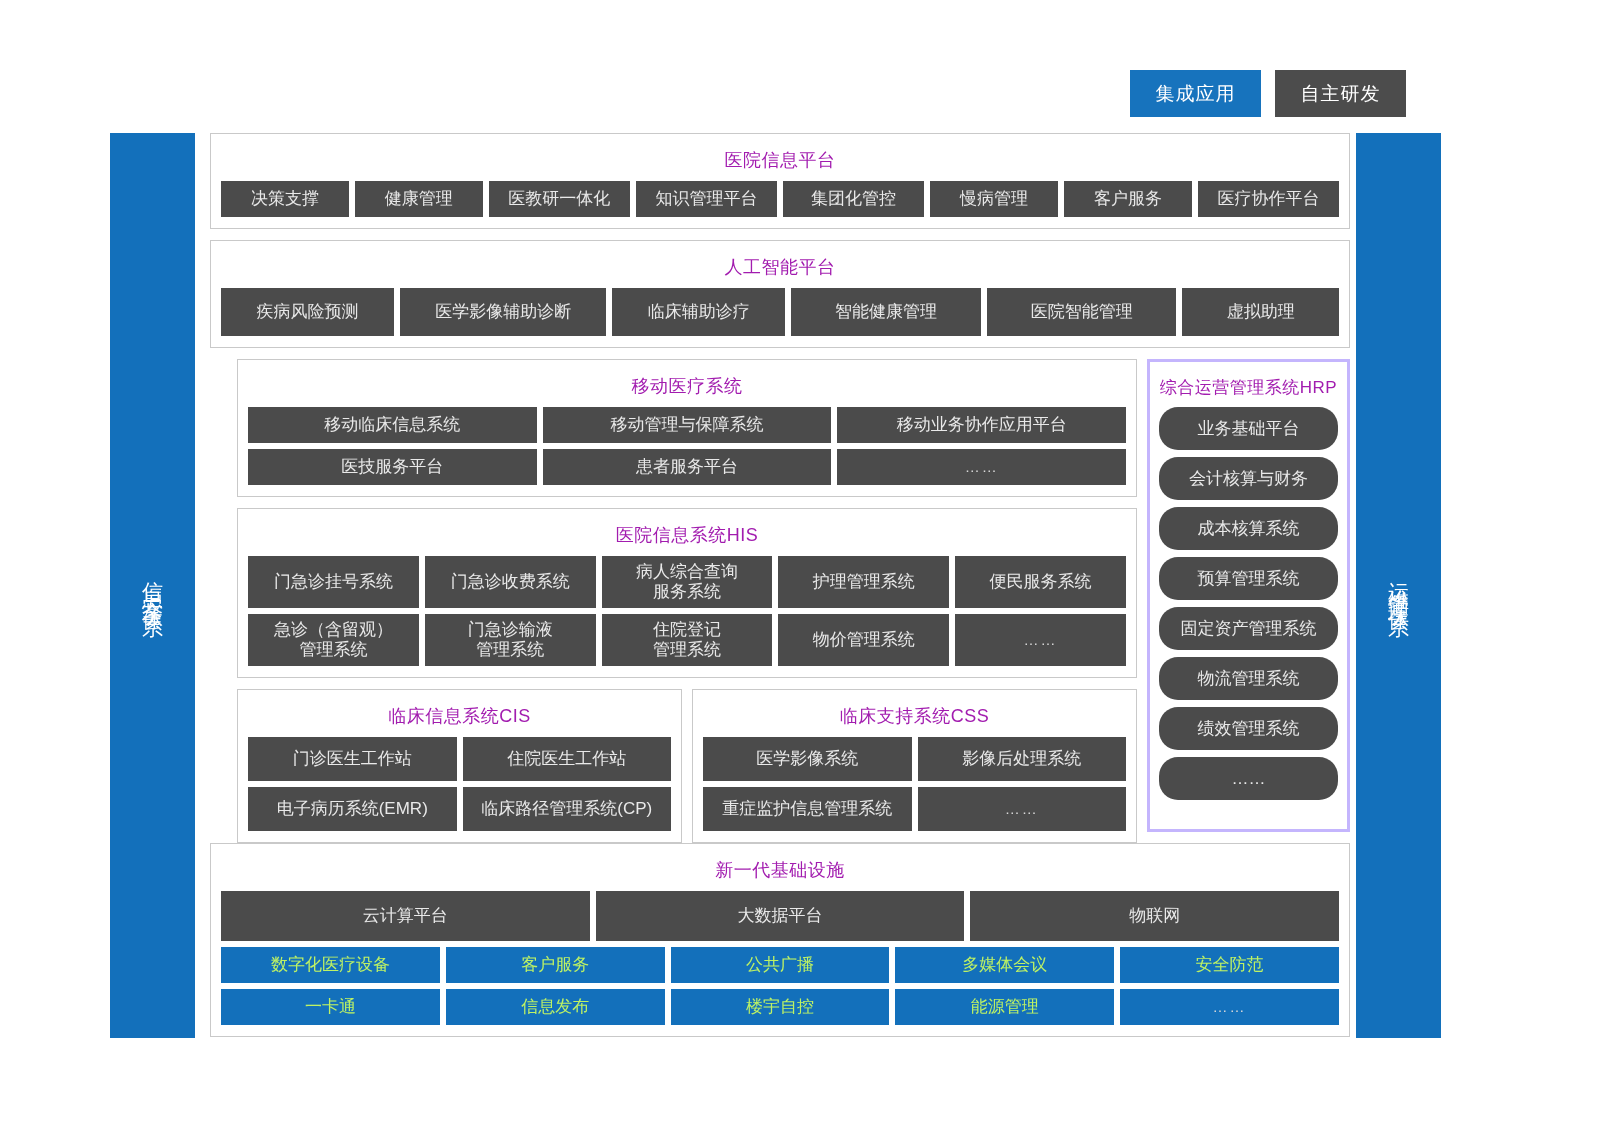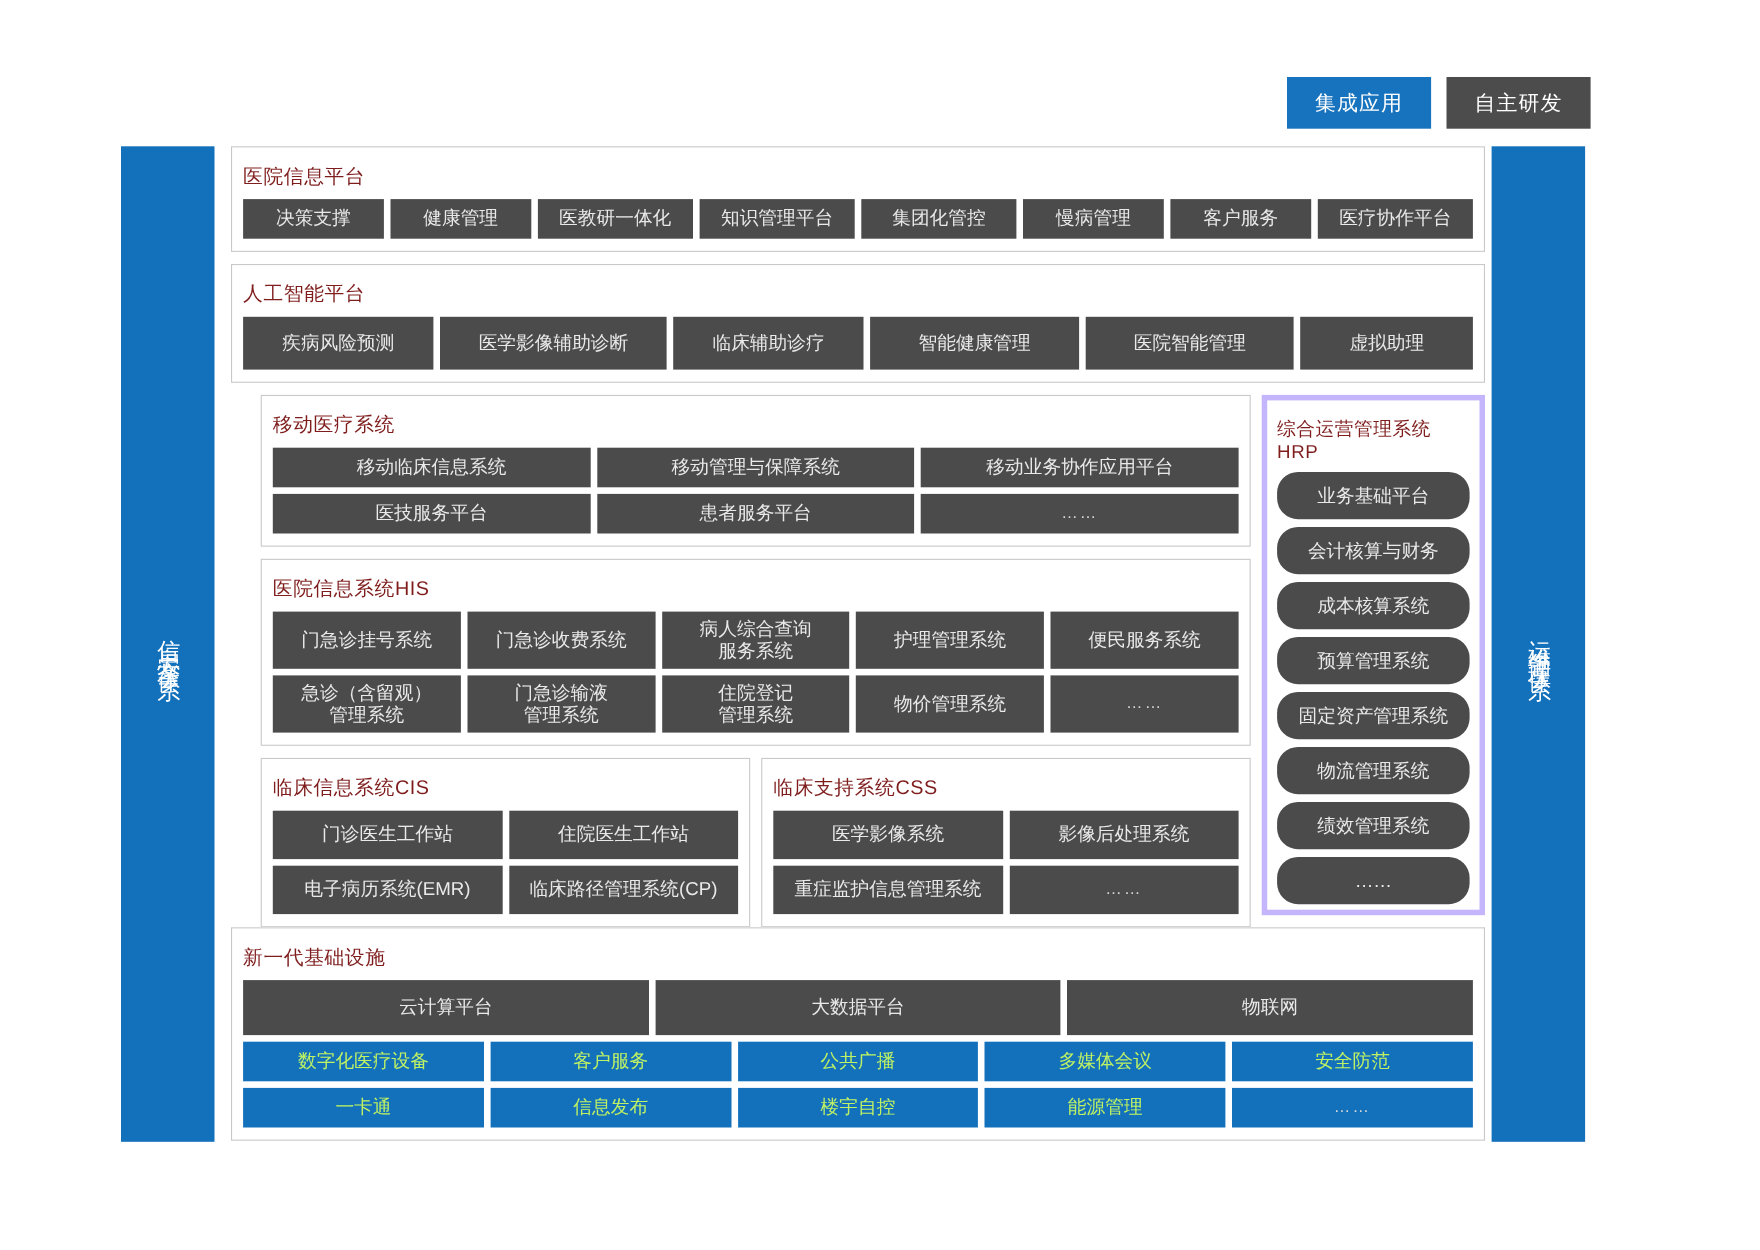--- a/index.html
+++ b/index.html
@@ -6,21 +6,21 @@
   html, body {
     width: 1600px; height: 1136px;
     background: #ffffff;
     font-family: "Liberation Sans", "DejaVu Sans", sans-serif;
     overflow: hidden;
   }
 
   #root { position: relative; width: 1600px; height: 1136px; }
 
   
-  .legend { position: absolute; top: 70px; left: 1170px; display: flex; gap: 14px; }
+  .legend { position: absolute; top: 70px; left: 1130px; display: flex; gap: 14px; }
   .legend-chip {
     width: 131px; height: 47px;
     display: flex; align-items: center; justify-content: center;
     color: #ffffff; font-size: 19px; letter-spacing: 1px;
   }
   .chip-blue { background: #1773bd; }
   .chip-dark { background: #4c4c4c; }
 
   
   .sidebar {
@@ -40,22 +40,23 @@
   
   .stack { position: absolute; left: 210px; top: 133px; width: 1140px; }
 
   .panel {
     border: 1px solid #c9c9c9;
     background: #ffffff;
     padding: 10px 10px 11px 10px;
     margin-bottom: 11px;
   }
   .panel-title {
+    text-align: center;
     font-size: 18px;
-    color: #7f1d1d;
+    color: #a21caf;
     padding: 4px 0 9px 0;
     letter-spacing: 0.5px;
   }
 
   .row { display: flex; gap: 6px; margin-bottom: 6px; }
   .row:last-child { margin-bottom: 0; }
 
   .box {
     background: #4b4b4b;
     color: #e9e9e9;
@@ -76,21 +77,21 @@
   .h48 { height: 48px; }
   .h50 { height: 50px; }
   .h52 { height: 52px; }
 
   
   .mid { display: flex; gap: 10px; align-items: flex-start; margin-left: 27px; }
   .mid-left { width: 900px; flex: 0 0 900px; }
   .mid-right { flex: 1 1 auto; }
 
   .hrp-panel {
-    border: 5px solid #c4b5fd;
+    border: 3px solid #c4b5fd;
     padding: 10px 9px 11px 9px;
     height: 473px;
   }
   .hrp-panel .panel-title { font-size: 17px; padding-bottom: 8px; }
   .hrp-box {
     background: #4b4b4b; color: #e9e9e9;
     height: 43px;
     display: flex; align-items: center; justify-content: center;
     font-size: 17px; margin-bottom: 7px; text-align: center; border-radius: 19px;
   }

